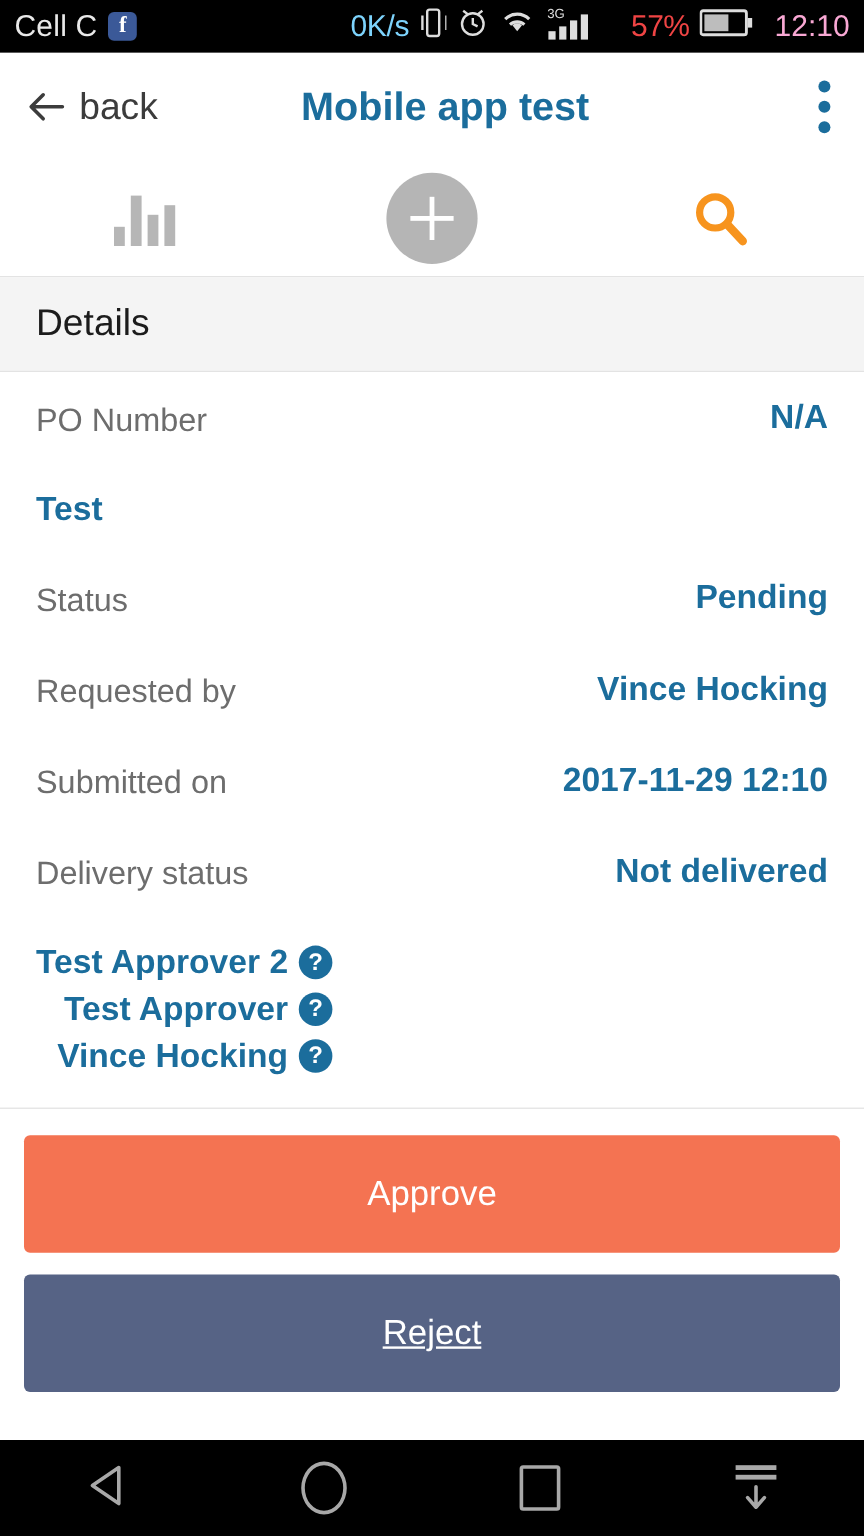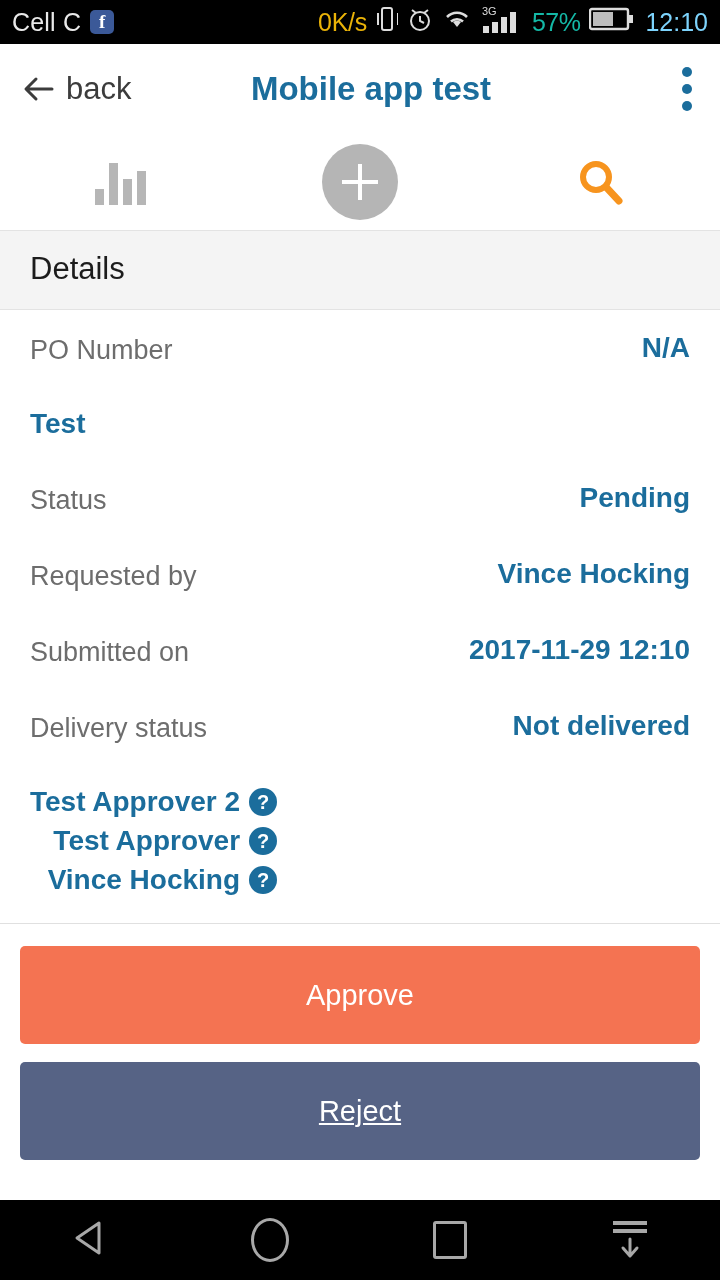--- a/index.html
+++ b/index.html
@@ -18,24 +18,24 @@
     font-size:25px; flex:none;
   }
   .sb-left { display:flex; align-items:center; gap:9px; }
   .sb-right { margin-left:auto; display:flex; align-items:center; gap:9px; }
   .carrier { font-size:25px; letter-spacing:.2px; color:#e9e9e9; }
   .fb-icon {
     width:24px; height:24px; border-radius:5px; background:#3b5998;
     color:#fff; font-size:19px; font-weight:bold; line-height:24px;
     text-align:center; font-family:"Liberation Serif", serif;
   }
-  .netspeed { font-size:25px; color:#eab308; letter-spacing:-.3px; }
+  .netspeed { font-size:25px; color:#7dd3fc; letter-spacing:-.3px; }
   .ic { display:inline-block; vertical-align:middle; }
-  .clock { font-size:25px; color:#7dd3fc; margin-left:3px; }
-  .battpct { font-size:25px; color:#14b8a6; letter-spacing:-.5px; }
+  .clock { font-size:25px; color:#f9a8d4; margin-left:9px; }
+  .battpct { font-size:25px; color:#ef4444; letter-spacing:-.5px;margin-left:20px; }
 
   
   .appbar {
     height:90px; background:#fff; display:flex; align-items:center;
     padding:0 22px; flex:none; position:relative;
   }
   .back-btn { display:flex; align-items:center; gap:10px; cursor:pointer; }
   .back-arrow { width:34px; height:34px; }
   .back-label { font-size:31px; color:#3c3c3c; }
   .app-title {

